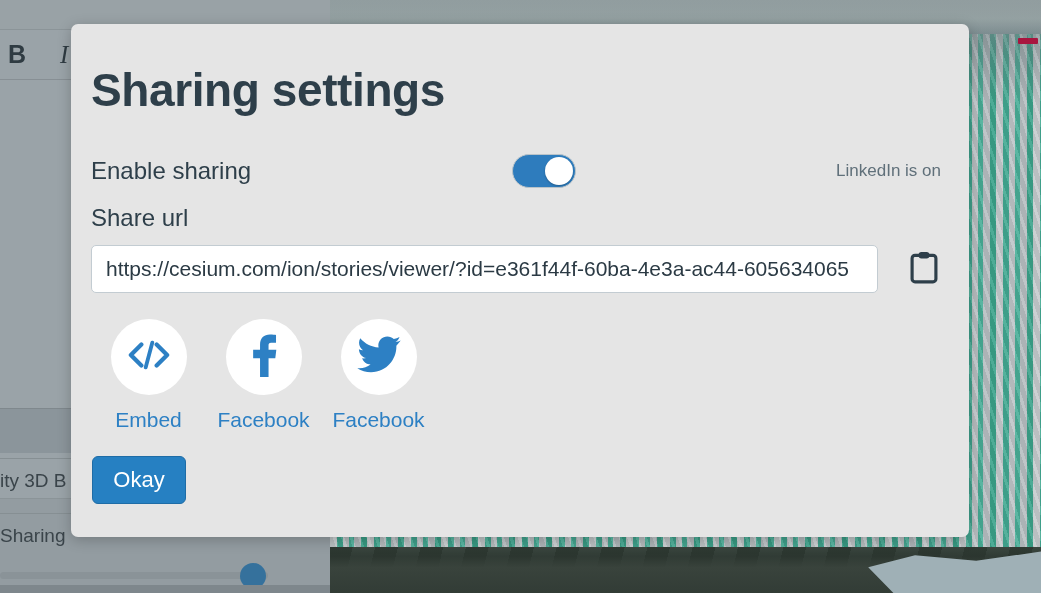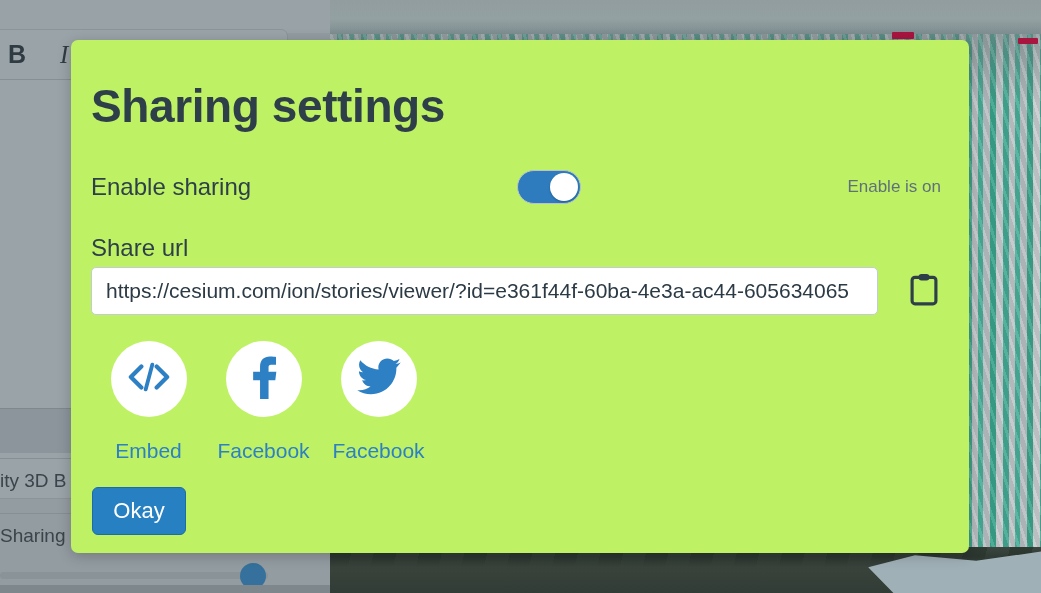--- a/index.html
+++ b/index.html
@@ -153,23 +153,23 @@
   .lp-bottom-strip {
     position: absolute;
     left: 0; bottom: 0;
     width: 330px; height: 8px;
     background: #7e878c;
   }
 
   
   .modal {
     position: absolute;
-    left: 71px; top: 40px;
+    left: 71px; top: 24px;
     width: 898px; height: 513px;
-    background: #bef264;
+    background: #e5e5e5;
     border-radius: 7px;
     box-shadow: 0 3px 14px rgba(0,0,0,0.22);
     padding: 30px 28px 0 20px;
   }
   .modal-title {
     margin: 0;
     padding: 12px 0 0 0;
     font-size: 46px;
     font-weight: bold;
     color: #2e3f4a;
@@ -203,29 +203,29 @@
     background: #ffffff;
     border-radius: 50%;
     box-shadow: 0 1px 2px rgba(0,0,0,0.25);
   }
   .toggle-status {
     font-size: 17px;
     color: #60707a;
   }
 
   .label-share-url {
-    margin-top: 30px;
+    margin-top: 16px;
     font-size: 24px;
     color: #2e3f4a;
   }
 
   .url-row {
     display: flex;
     align-items: center;
-    margin-top: 5px;
+    margin-top: 13px;
     gap: 30px;
   }
   .url-input {
     width: 803px;
     height: 48px;
     background: #ffffff;
     border: 1px solid #c3ccd2;
     border-radius: 5px;
     padding: 0 14px;
     font-size: 21px;
@@ -254,21 +254,21 @@
   }
   .social-circle {
     width: 76px; height: 76px;
     border-radius: 50%;
     background: #ffffff;
     display: flex;
     align-items: center;
     justify-content: center;
   }
   .social-label {
-    margin-top: 22px;
+    margin-top: 13px;
     font-size: 21px;
     color: #2d80c4;
   }
 
   .okay-btn {
     margin-top: 24px;
     margin-left: 1px;
     width: 94px; height: 48px;
     background: #2680c2;
     border: 1px solid #1e6ca6;
@@ -324,21 +324,21 @@
 
     <h1 class="modal-title">Sharing settings</h1>
 
     <div class="row-enable">
       <span class="label-enable">Enable sharing</span>
 
       <div class="toggle">
         <div class="knob"></div>
       </div>
 
-      <span class="toggle-status">Enable is on</span>
+      <span class="toggle-status">LinkedIn is on</span>
     </div>
 
     <div class="label-share-url">Share url</div>
 
     <div class="url-row">
       <input class="url-input" type="text" value="https://cesium.com/ion/stories/viewer/?id=e361f44f-60ba-4e3a-ac44-605634065" style="">
       <div class="copy-btn">
         <span>
           <svg width="30" height="34" viewBox="0 0 24 28" aria-hidden="true">
             <rect x="2.2" y="4.4" width="19.6" height="21.8" rx="2.4" fill="none" stroke="#2e3f4a" stroke-width="2.6"></rect>

